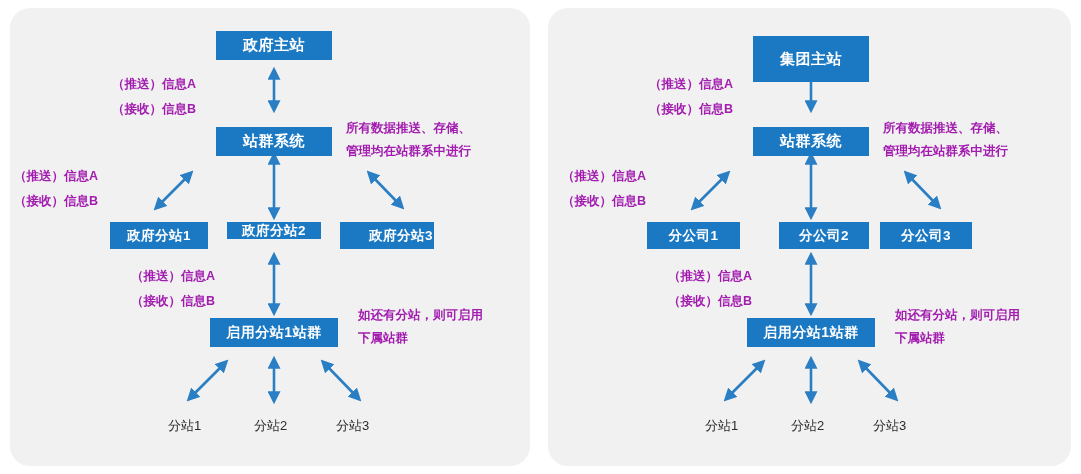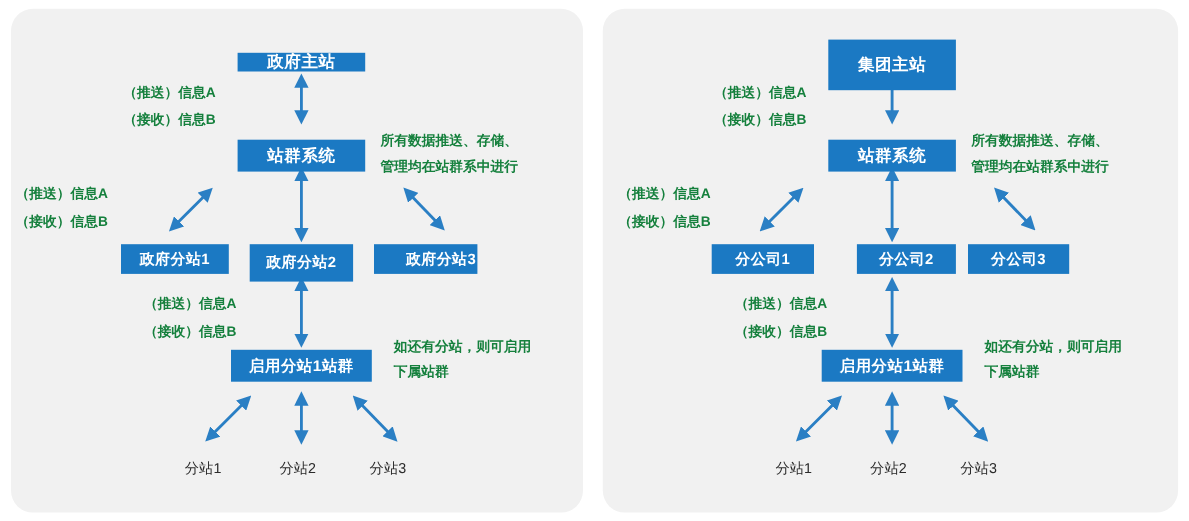--- a/index.html
+++ b/index.html
@@ -26,21 +26,21 @@
     font-weight:bold;
     display:flex;
     align-items:center;
     justify-content:center;
     letter-spacing:0.5px;
     box-sizing:border-box;
     white-space:nowrap;
   }
   .note{
     position:absolute;
-    color:#15803d;
+    color:#a21caf;
     font-weight:bold;
     line-height:1.55;
     white-space:pre;
     box-sizing:border-box;
   }
   .leaf{
     position:absolute;
     color:#2b2b2b;
     font-weight:normal;
     white-space:nowrap;
@@ -71,35 +71,35 @@
         <line x1="274" y1="158" x2="274" y2="214"></line>
         <line x1="158" y1="206" x2="189" y2="175"></line>
         <line x1="371" y1="175" x2="400" y2="205"></line>
         <line x1="274" y1="258" x2="274" y2="310"></line>
         <line x1="191" y1="397" x2="224" y2="364"></line>
         <line x1="274" y1="362" x2="274" y2="398"></line>
         <line x1="357" y1="397" x2="325" y2="364"></line>
       </g>
     </svg>
 
-    <div class="node" style="left:206px;top:40px;width:116px;height:17px;font-size:15px;">政府主站</div>
+    <div class="node" style="left:206px;top:23px;width:116px;height:29px;font-size:15px;">政府主站</div>
 
     <div class="note" style="left:102px;top:67px;font-size:12.5px;">（推送）信息A</div>
     <div class="note" style="left:102px;top:92px;font-size:12.5px;">（接收）信息B</div>
 
     <div class="node" style="left:206px;top:119px;width:116px;height:29px;font-size:15px;">站群系统</div>
 
     <div class="note" style="left:336px;top:111px;font-size:12.5px;">所有数据推送、存储、</div>
     <div class="note" style="left:336px;top:134px;font-size:12.5px;">管理均在站群系中进行</div>
 
     <div class="note" style="left:4px;top:159px;font-size:12.5px;">（推送）信息A</div>
     <div class="note" style="left:4px;top:184px;font-size:12.5px;">（接收）信息B</div>
 
     <div class="node" style="left:100px;top:214px;width:98px;height:27px;font-size:13.5px;">政府分站1</div>
-    <div class="node" style="left:217px;top:214px;width:94px;height:34px;font-size:13.5px;">政府分站2</div>
+    <div class="node" style="left:217px;top:214px;width:94px;height:17px;font-size:13.5px;">政府分站2</div>
     <div class="node" style="left:330px;top:214px;width:94px;height:27px;font-size:13.5px;padding-left:28px;">政府分站3</div>
 
     <div class="note" style="left:121px;top:259px;font-size:12.5px;">（推送）信息A</div>
     <div class="note" style="left:121px;top:284px;font-size:12.5px;">（接收）信息B</div>
 
     <div class="node" style="left:200px;top:310px;width:128px;height:29px;font-size:14px;">启用分站1站群</div>
 
     <div class="note" style="left:348px;top:298px;font-size:12.5px;">如还有分站，则可启用</div>
     <div class="note" style="left:348px;top:321px;font-size:12.5px;">下属站群</div>
 

